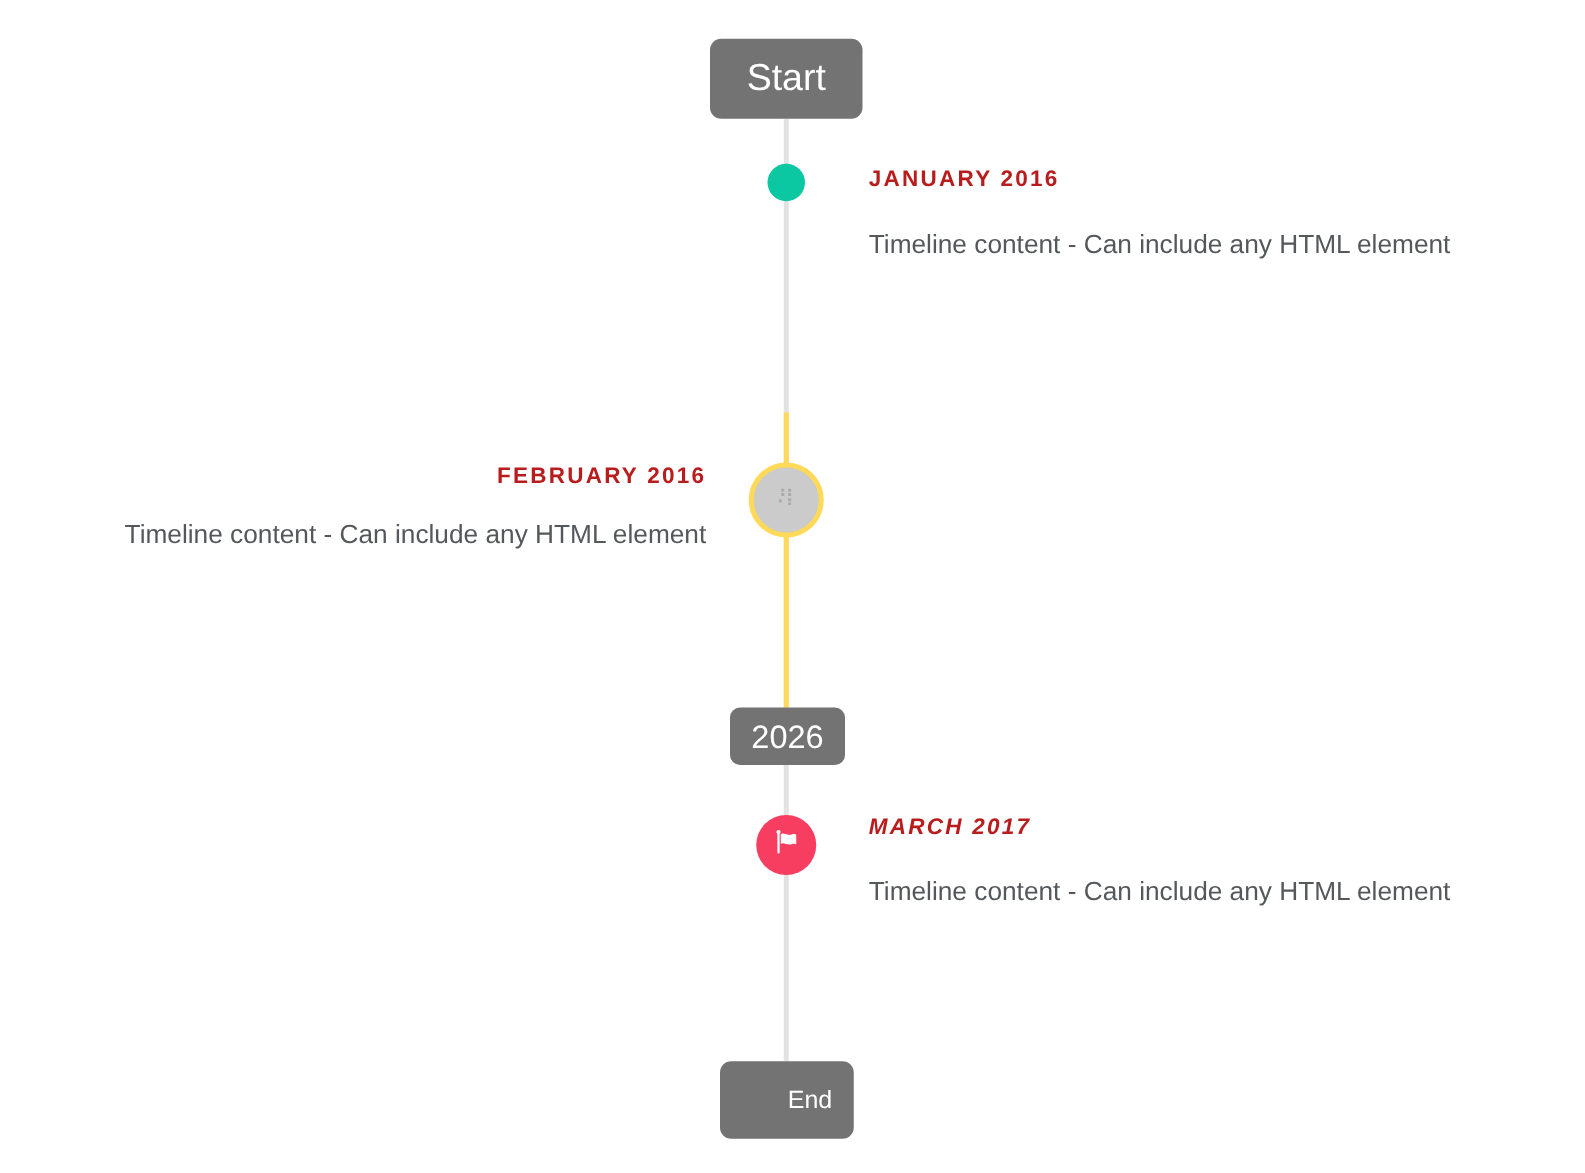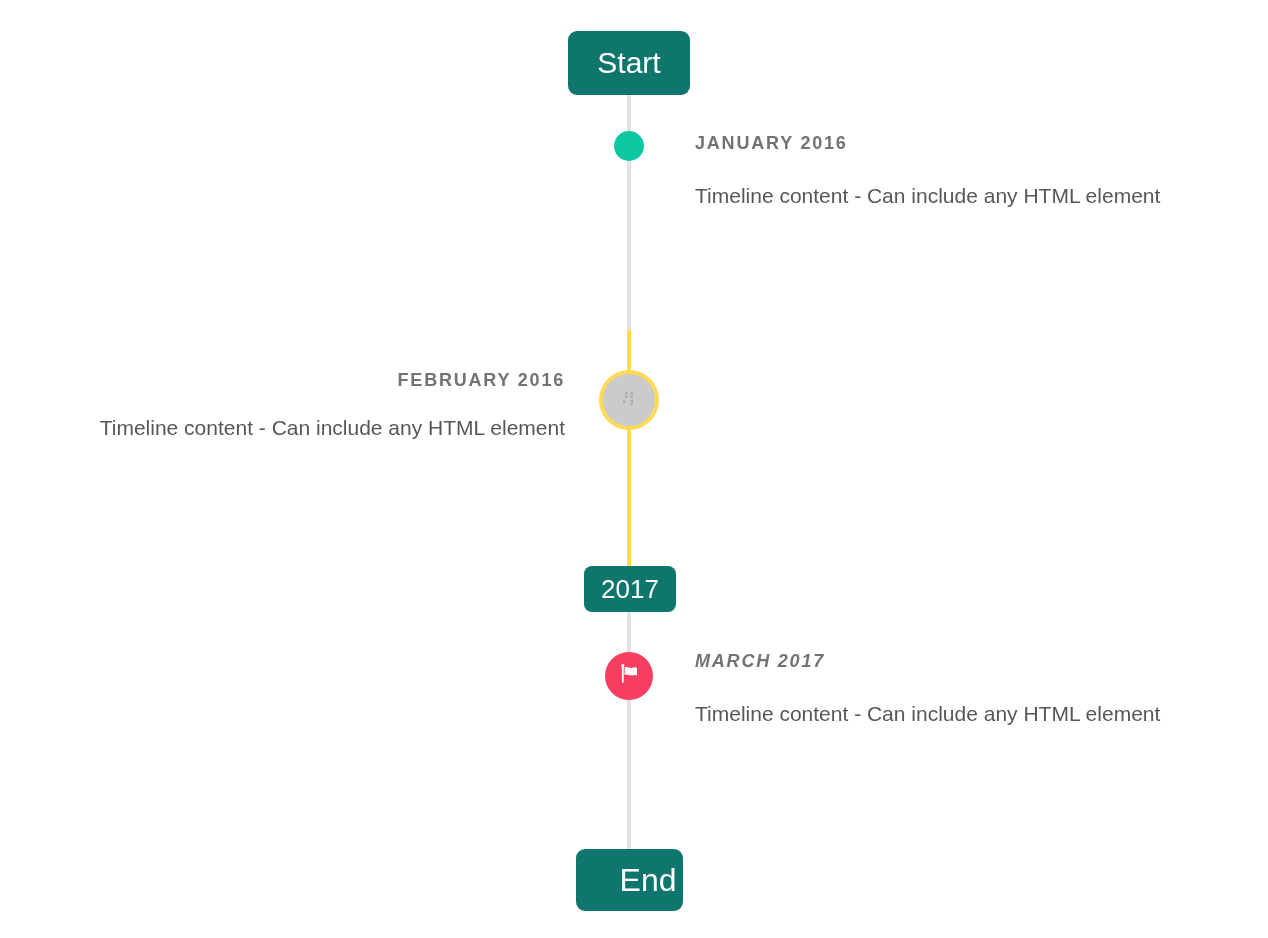--- a/index.html
+++ b/index.html
@@ -28,31 +28,31 @@
     position: absolute;
     left: 627px;
     top: 330px;
     width: 4px;
     height: 236px;
     background: #ffd957;
   }
   
   .badge {
     position: absolute;
-    background: #0f766e;
+    background: #737373;
     color: #ffffff;
     display: flex;
     align-items: center;
     justify-content: center;
     border-radius: 9px;
     box-sizing: border-box;
   }
   .badge-start { left: 568px; top: 31px;  width: 122px; height: 64px; font-size: 30px; }
   .badge-year  { left: 584px; top: 566px; width: 92px;  height: 46px; font-size: 26px; border-radius: 8px; }
-  .badge-end   { left: 576px; top: 849px; width: 107px; height: 62px; font-size: 32px; padding-left: 37px; }
+  .badge-end   { left: 576px; top: 849px; width: 107px; height: 62px; font-size: 20px; padding-left: 37px; }
   
   .marker-dot {
     position: absolute;
     left: 614px; top: 131px;
     width: 30px; height: 30px;
     border-radius: 50%;
     background: #0bc8a2;
   }
   .marker-image {
     position: absolute;
@@ -75,21 +75,21 @@
     display: flex;
     align-items: center;
     justify-content: center;
   }
   
   .event-date {
     position: absolute;
     font-size: 18px;
     font-weight: bold;
     letter-spacing: 1.8px;
-    color: #737373;
+    color: #b91c1c;
     white-space: nowrap;
   }
   .event-content {
     position: absolute;
     font-size: 21px;
     line-height: 48px;
     color: #55585b;
   }
   .date-jan    { left: 695px; top: 133px; }
   .content-jan { left: 695px; top: 172px; width: 528px; }
@@ -123,21 +123,21 @@
           <rect x="2" y="9.5" width="2.4" height="2.4"></rect>
           <rect x="9.5" y="8.6" width="2.4" height="2.4"></rect>
           <rect x="9.5" y="12" width="2.4" height="2"></rect>
         </g>
       </svg>
     </span>
   </div>
   <div class="event-date date-feb">FEBRUARY 2016</div>
   <div class="event-content content-feb">Timeline content - Can include any HTML element</div>
 
-  <div class="badge badge-year">2017</div>
+  <div class="badge badge-year">2026</div>
 
   <div class="marker-flag">
     <span>
       <svg width="24" height="24" viewBox="0 0 24 24" aria-hidden="true">
         <g fill="#ffffff">
           <circle cx="5.8" cy="3.6" r="1.7"></circle>
           <rect x="4.9" y="4.2" width="1.8" height="16.6" rx="0.9"></rect>
           <path d="M7.6 5.4 c2.7-1.7 5.2 1.5 8.7 0.2 c1.6-0.6 2.7-0.4 3.7 0.2 v7.7 c-1-0.6-2.1-0.8-3.7-0.2 c-3.5 1.3-6-1.9-8.7-0.2 z"></path>
         </g>
       </svg>

